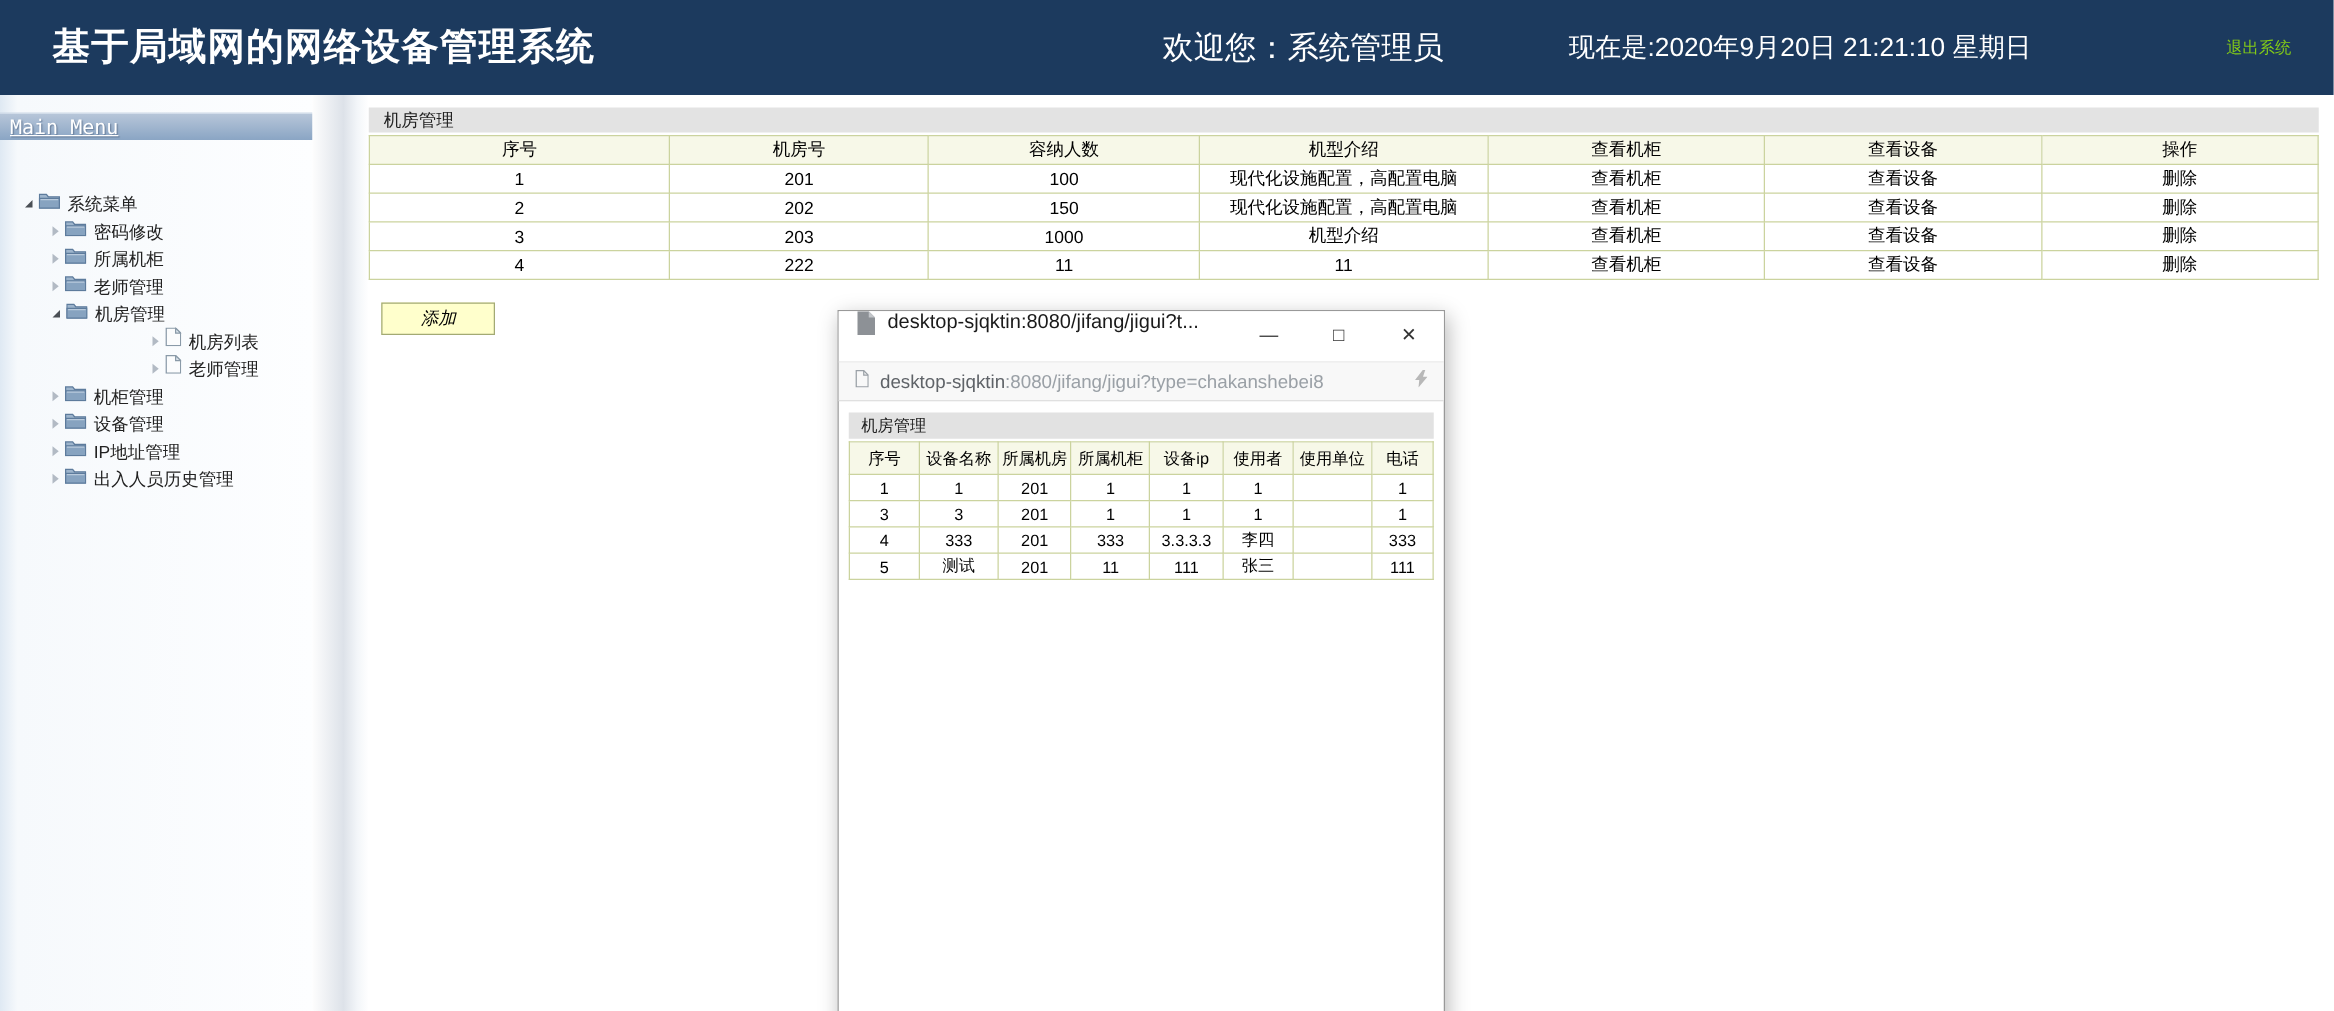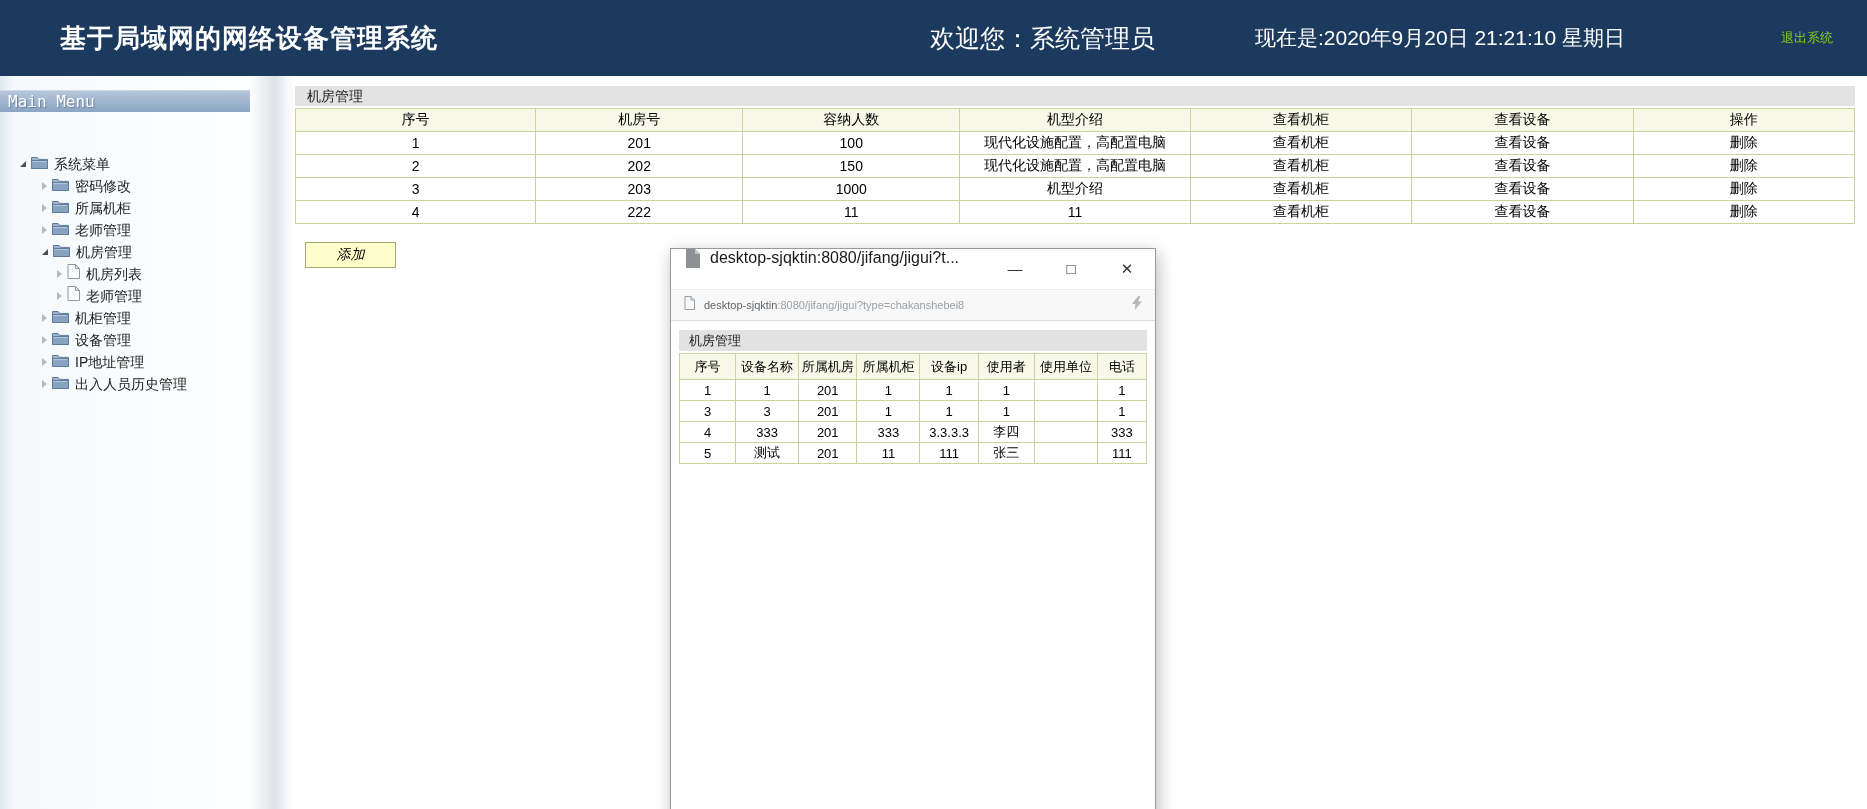--- a/index.html
+++ b/index.html
@@ -2,41 +2,41 @@
 <html><head>
 <meta charset="utf-8">
 <style>
   * { margin:0; padding:0; box-sizing:border-box; }
   html,body { width:1867px; height:809px; overflow:hidden; background:#fff;
               font-family:"Liberation Sans", sans-serif; }
   body { position:relative; }
 
   
   .header { position:absolute; left:0; top:0; width:1867px; height:76px; background:#1c3a5e; }
-  .header .title { position:absolute; left:60px; top:50%; transform:translateY(-50%);
-                   color:#fff; font-family:"DejaVu Serif", serif; font-weight:bold; font-size:26px; letter-spacing:1px;text-align:right; }
+  .header .title { position:absolute; left:42px; top:50%; transform:translateY(-50%);
+                   color:#fff; font-family:"DejaVu Serif", serif; font-weight:bold; font-size:30px; letter-spacing:1px;text-align:right; }
   .header .welcome { position:absolute; left:930px; top:50%; transform:translateY(-50%);
                      color:#fff; font-size:25px; }
   .header .datetime { position:absolute; left:1255px; top:50%; transform:translateY(-50%);
                       color:#fff; font-size:21px; }
   .header .logout { position:absolute; right:34px; top:50%; transform:translateY(-50%);
                     color:#84cc16; font-size:13px; cursor:pointer; }
 
   
   .sidebar { position:absolute; left:0; top:76px; width:250px; height:733px;
              background:linear-gradient(to right,#dfe9f3,#f6f9fc 14px,#fdfeff); }
   .mainmenu-bar { position:absolute; left:0; top:14px; width:250px; height:22px;
                   background:linear-gradient(#b7c6d9,#8aa5c4); border-top:1px solid #ccd8e6;
                   color:#fff; font-family:"DejaVu Sans Mono", monospace; font-size:16px;
-                  line-height:21px; padding-left:8px; text-shadow:1px 1px 1px rgba(60,80,110,.5); }
+                  line-height:21px; padding-left:8px; text-shadow:1px 1px 1px rgba(60,80,110,.5);text-decoration:underline; }
   .tree { position:absolute; left:0; top:48px; width:250px;margin-top:28px; }
   .tree-row { height:22px; line-height:22px; white-space:nowrap; cursor:pointer; }
   .tree-row.lvl0 { padding-left:20px; }
   .tree-row.lvl1 { padding-left:42px; }
-  .tree-row.lvl2 { padding-left:57px; }
+  .tree-row.lvl2 { padding-left:79px;text-align:center; }
   .arw { display:inline-block; width:0; height:0; margin-right:5px; vertical-align:middle; }
   .arw.c { border-top:4px solid transparent; border-bottom:4px solid transparent; border-left:5px solid #b2bac4; }
   .arw.e { border-left:6px solid transparent; border-bottom:6px solid #4a4f55; }
   .tico { display:inline-block; vertical-align:middle; margin-right:6px; }
   .tree-label { font-size:14px; color:#222; vertical-align:middle; }
   .sidebar-shadow { position:absolute; left:250px; top:76px; width:45px; height:733px;
                     background:linear-gradient(to right,#fdfdfd,#dde2e9 55%,#f3f6f9 80%,#fff); }
 
   
   .main-content { position:absolute; left:295px; top:86px; width:1560px; }
@@ -58,21 +58,21 @@
            background:#fff; border:1px solid #999; box-shadow:2px 5px 16px rgba(0,0,0,.28); }
   .popup-titlebar { height:40px; display:flex; align-items:flex-start; background:#fff; }
   .doc-icon { margin-left:14px; flex:none; }
   .popup-title { font-size:16px; color:#1a1a1a; margin-left:10px; flex:1;
                  white-space:nowrap; overflow:hidden; }
   .win-btn { width:56px; height:40px; line-height:40px; text-align:center; font-size:15px;
              color:#333; cursor:pointer; flex:none; }
   .popup-addressbar { height:32px; background:#f8f8f8; border-top:1px solid #ececec;
                       border-bottom:1px solid #e0e0e0; display:flex; align-items:center; padding:0 13px; }
   .page-icon { margin-right:9px; flex:none; }
-  .address-text { font-size:11px; white-space:nowrap; overflow:hidden; }
+  .address-text { font-size:15px; white-space:nowrap; overflow:hidden; }
   .address-text .host { color:#5f6368; }
   .address-text .rest { color:#9aa0a6; }
   .bolt-icon { margin-left:auto; flex:none; }
   .popup-content { padding:9px 8px; }
   .popup .panel-head { height:21px; line-height:21px; font-size:13px; background:#e2e2e2;
                        padding-left:10px; margin-bottom:2px; }
   .popup .grid th, .popup .grid td { font-size:13px; height:21px; padding:0 2px; }
   .popup .grid th { height:26px; }
 </style>
 </head>

